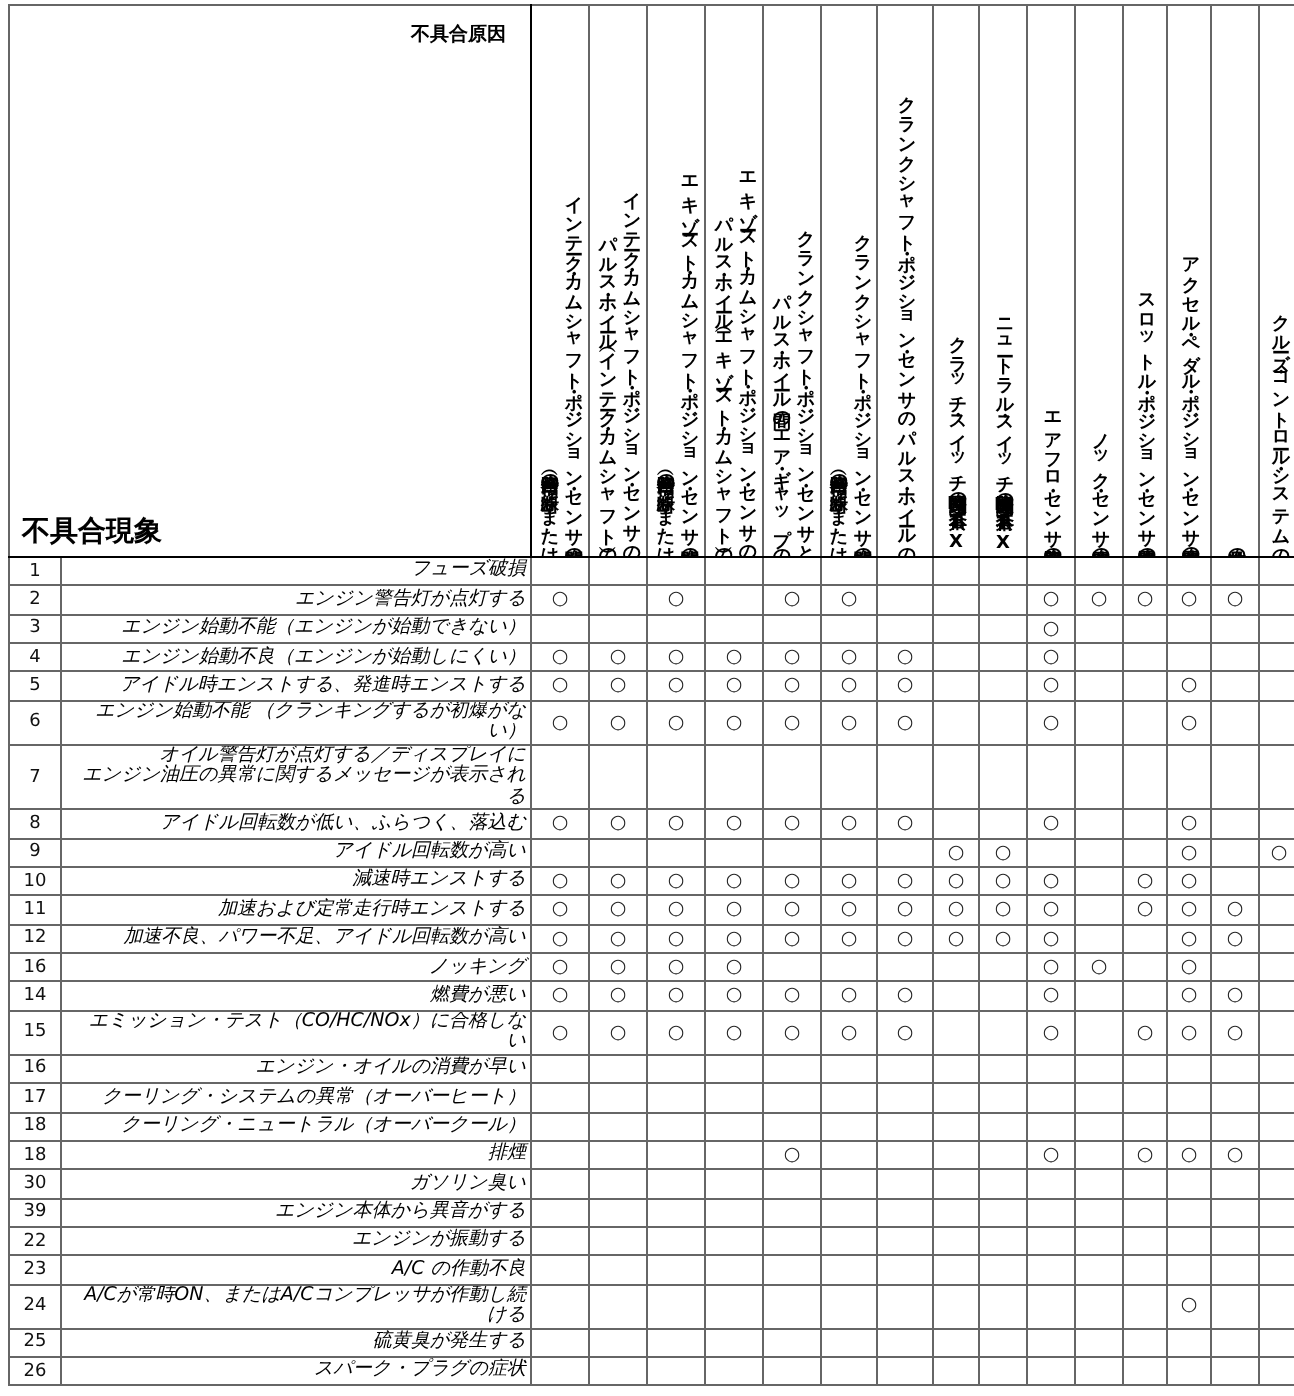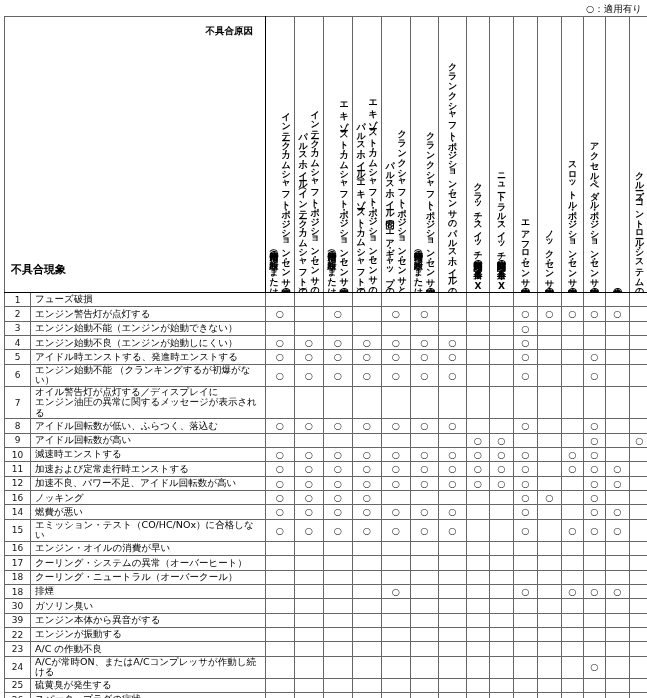--- a/index.html
+++ b/index.html
@@ -7,33 +7,32 @@
   .page{padding:2px 3px 0 4px;}
   .legend{height:14px;text-align:right;font-size:9.5px;padding-right:2px;line-height:14px;}
   table{border-collapse:collapse;table-layout:fixed;width:640px;border:1.5px solid #000;}
   th,td{border:1px solid #666;padding:0;overflow:hidden;}
   thead th{border-bottom:1px solid #000;}
   thead tr{height:276px;}
   tbody tr{height:14.36px;}
   tbody tr.tall{height:22px;}
   .corner{position:relative;border-right:1px solid #000;}
   .cause-lbl{position:absolute;top:8px;right:12px;font-size:9.5px;}
-  .symptom-lbl{position:absolute;bottom:15px;left:6px;font-size:11px;font-family:Liberation Mono, monospace;}
+  .symptom-lbl{position:absolute;bottom:3px;left:6px;font-size:14px;font-family:Liberation Mono, monospace;}
   .vhead{vertical-align:bottom;}
   .vt{writing-mode:vertical-rl;text-orientation:upright;white-space:pre-line;text-align:end;
       height:266px;margin:0 auto 2px auto;font-size:9px;line-height:12px;letter-spacing:-0.4px;}
   .num{text-align:center;font-size:9px;color:#111;}
-  .lbl{font-size:9.5px;line-height:10.5px;padding:0 2px 0 4px;white-space:pre-line;text-align:left;}
+  .lbl{font-size:9.5px;line-height:10.5px;padding:0 2px 0 4px;white-space:pre-line;text-align:right;font-style:italic;}
   .mk{text-align:center;font-size:9.5px;line-height:1;color:#222;}
 </style>
 </head>
 <body>
 
 <div class="page">
-  <div class="legend">○：適用有り</div>
 
   <table>
     <colgroup>
       <col style="width:26px">
         <col style="width:235px">
       <col style="width:29px">
         <col style="width:29px">
         <col style="width:29px">
         <col style="width:29px">
       <col style="width:29px">

